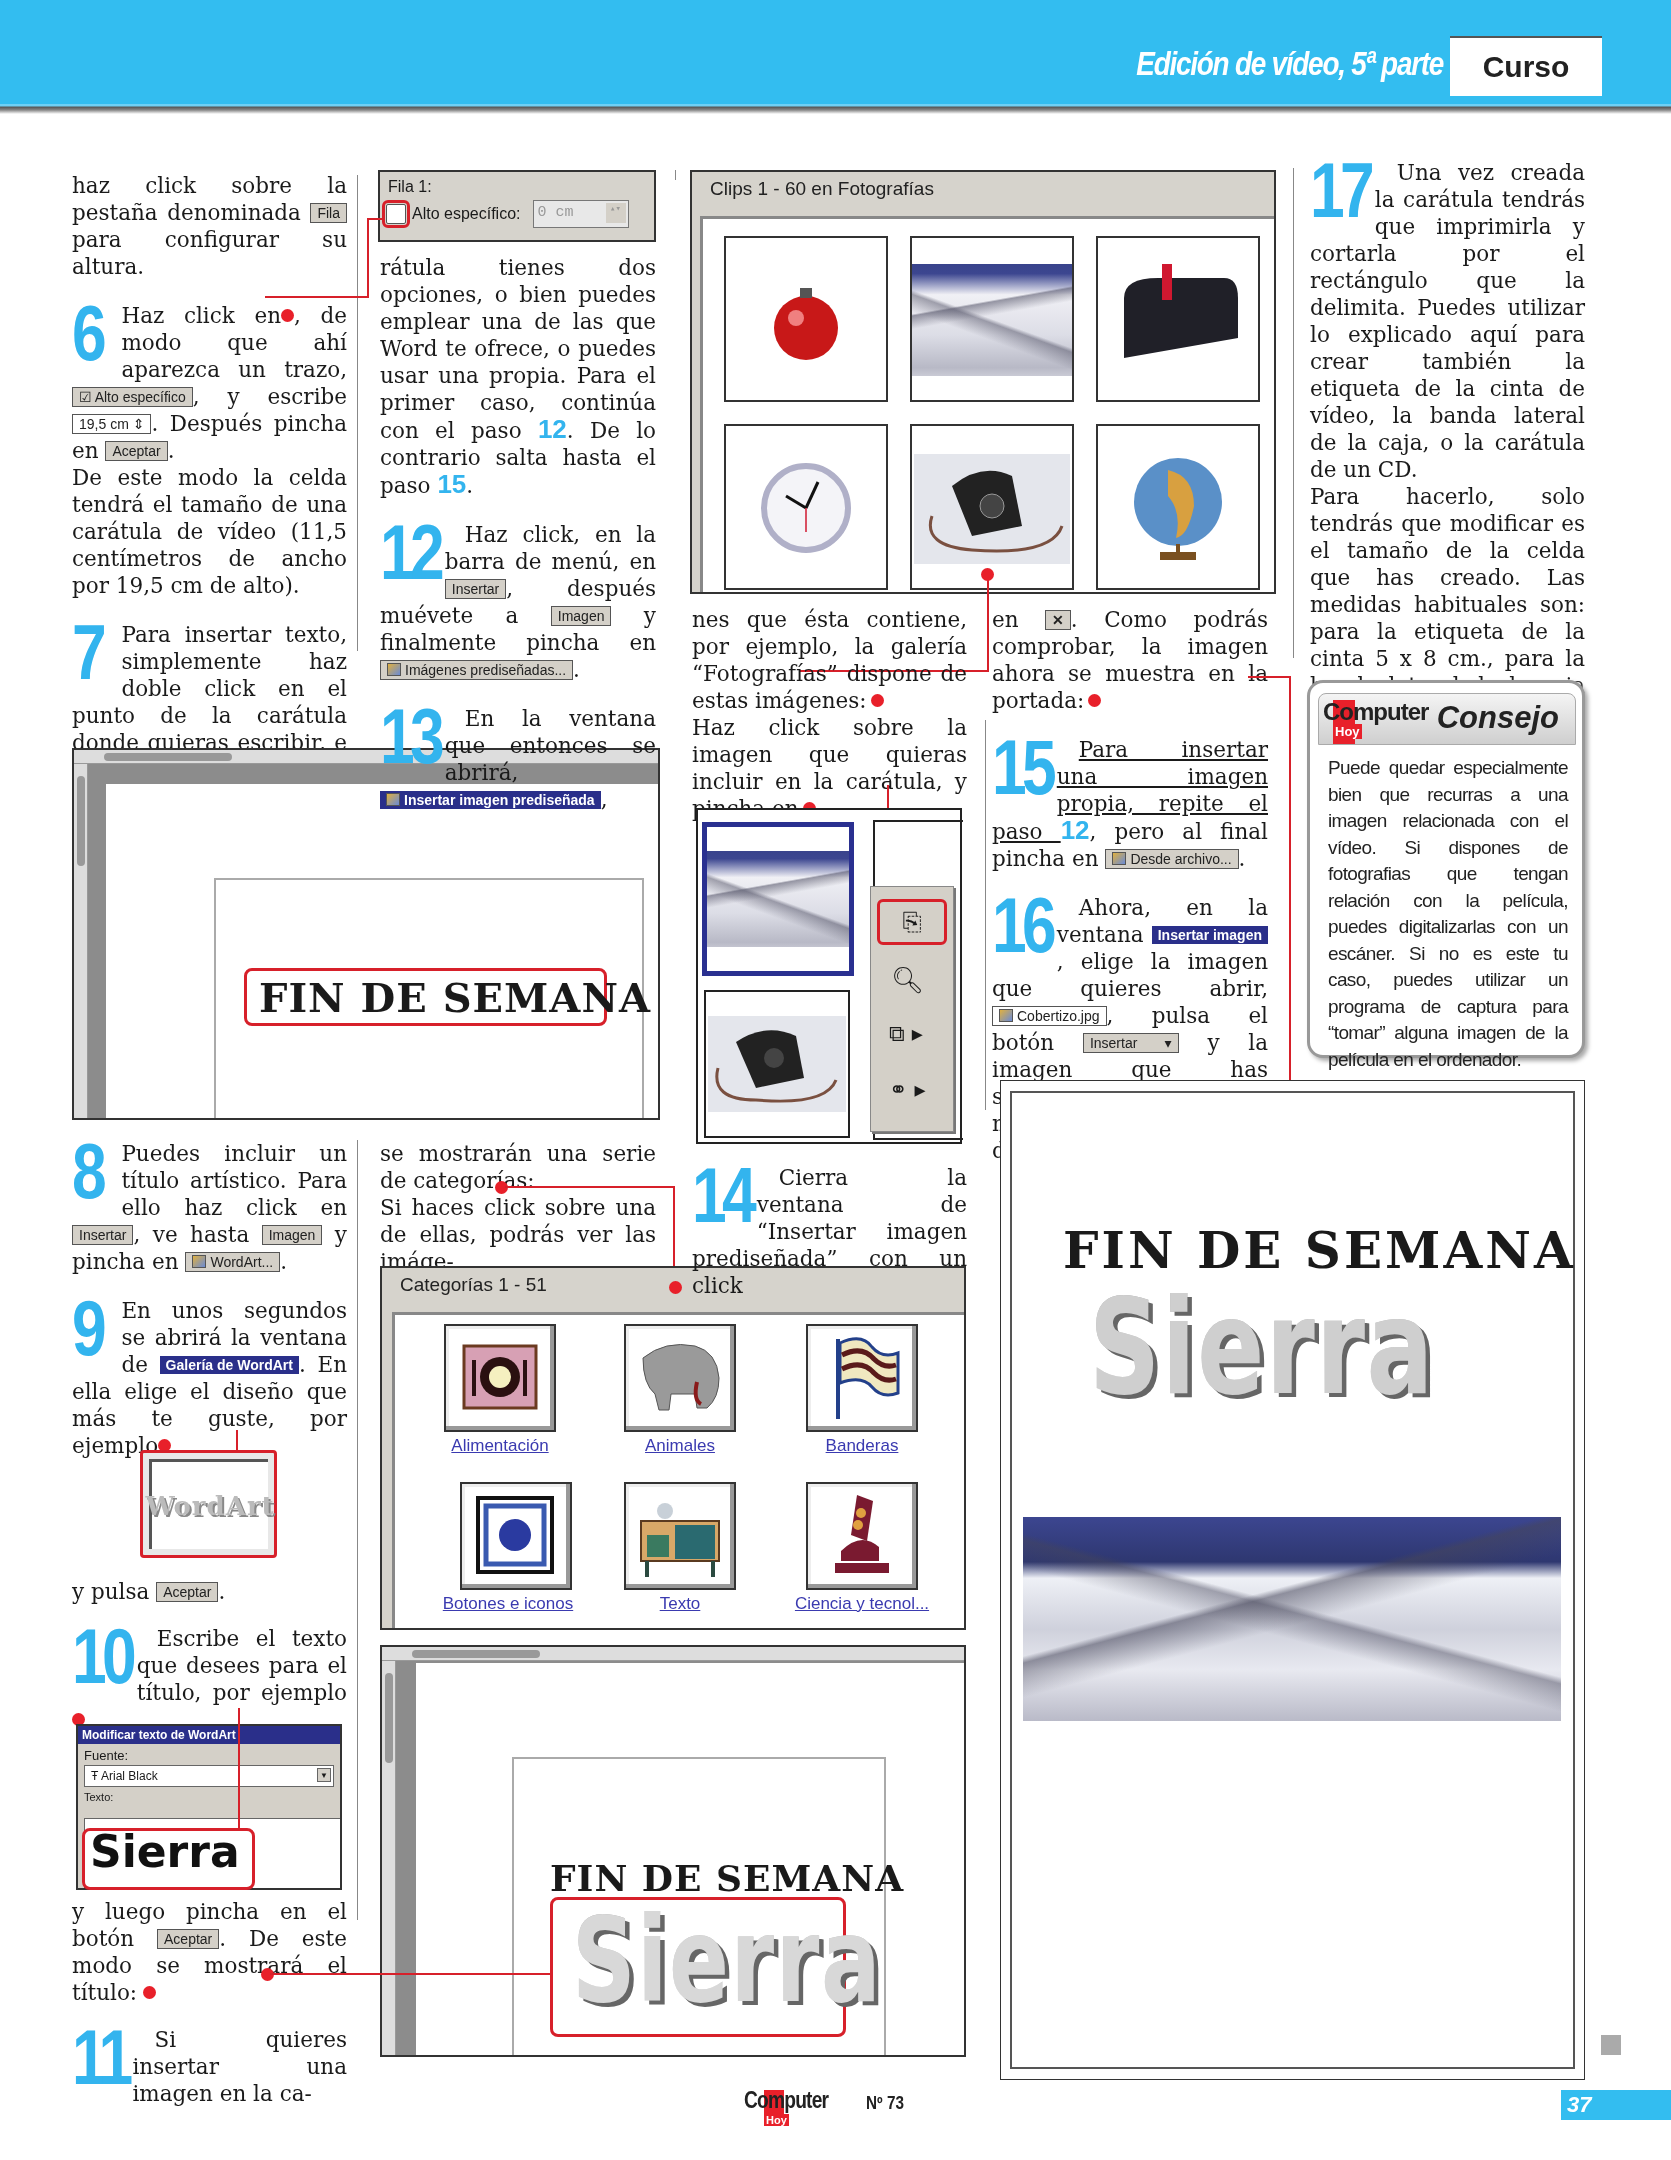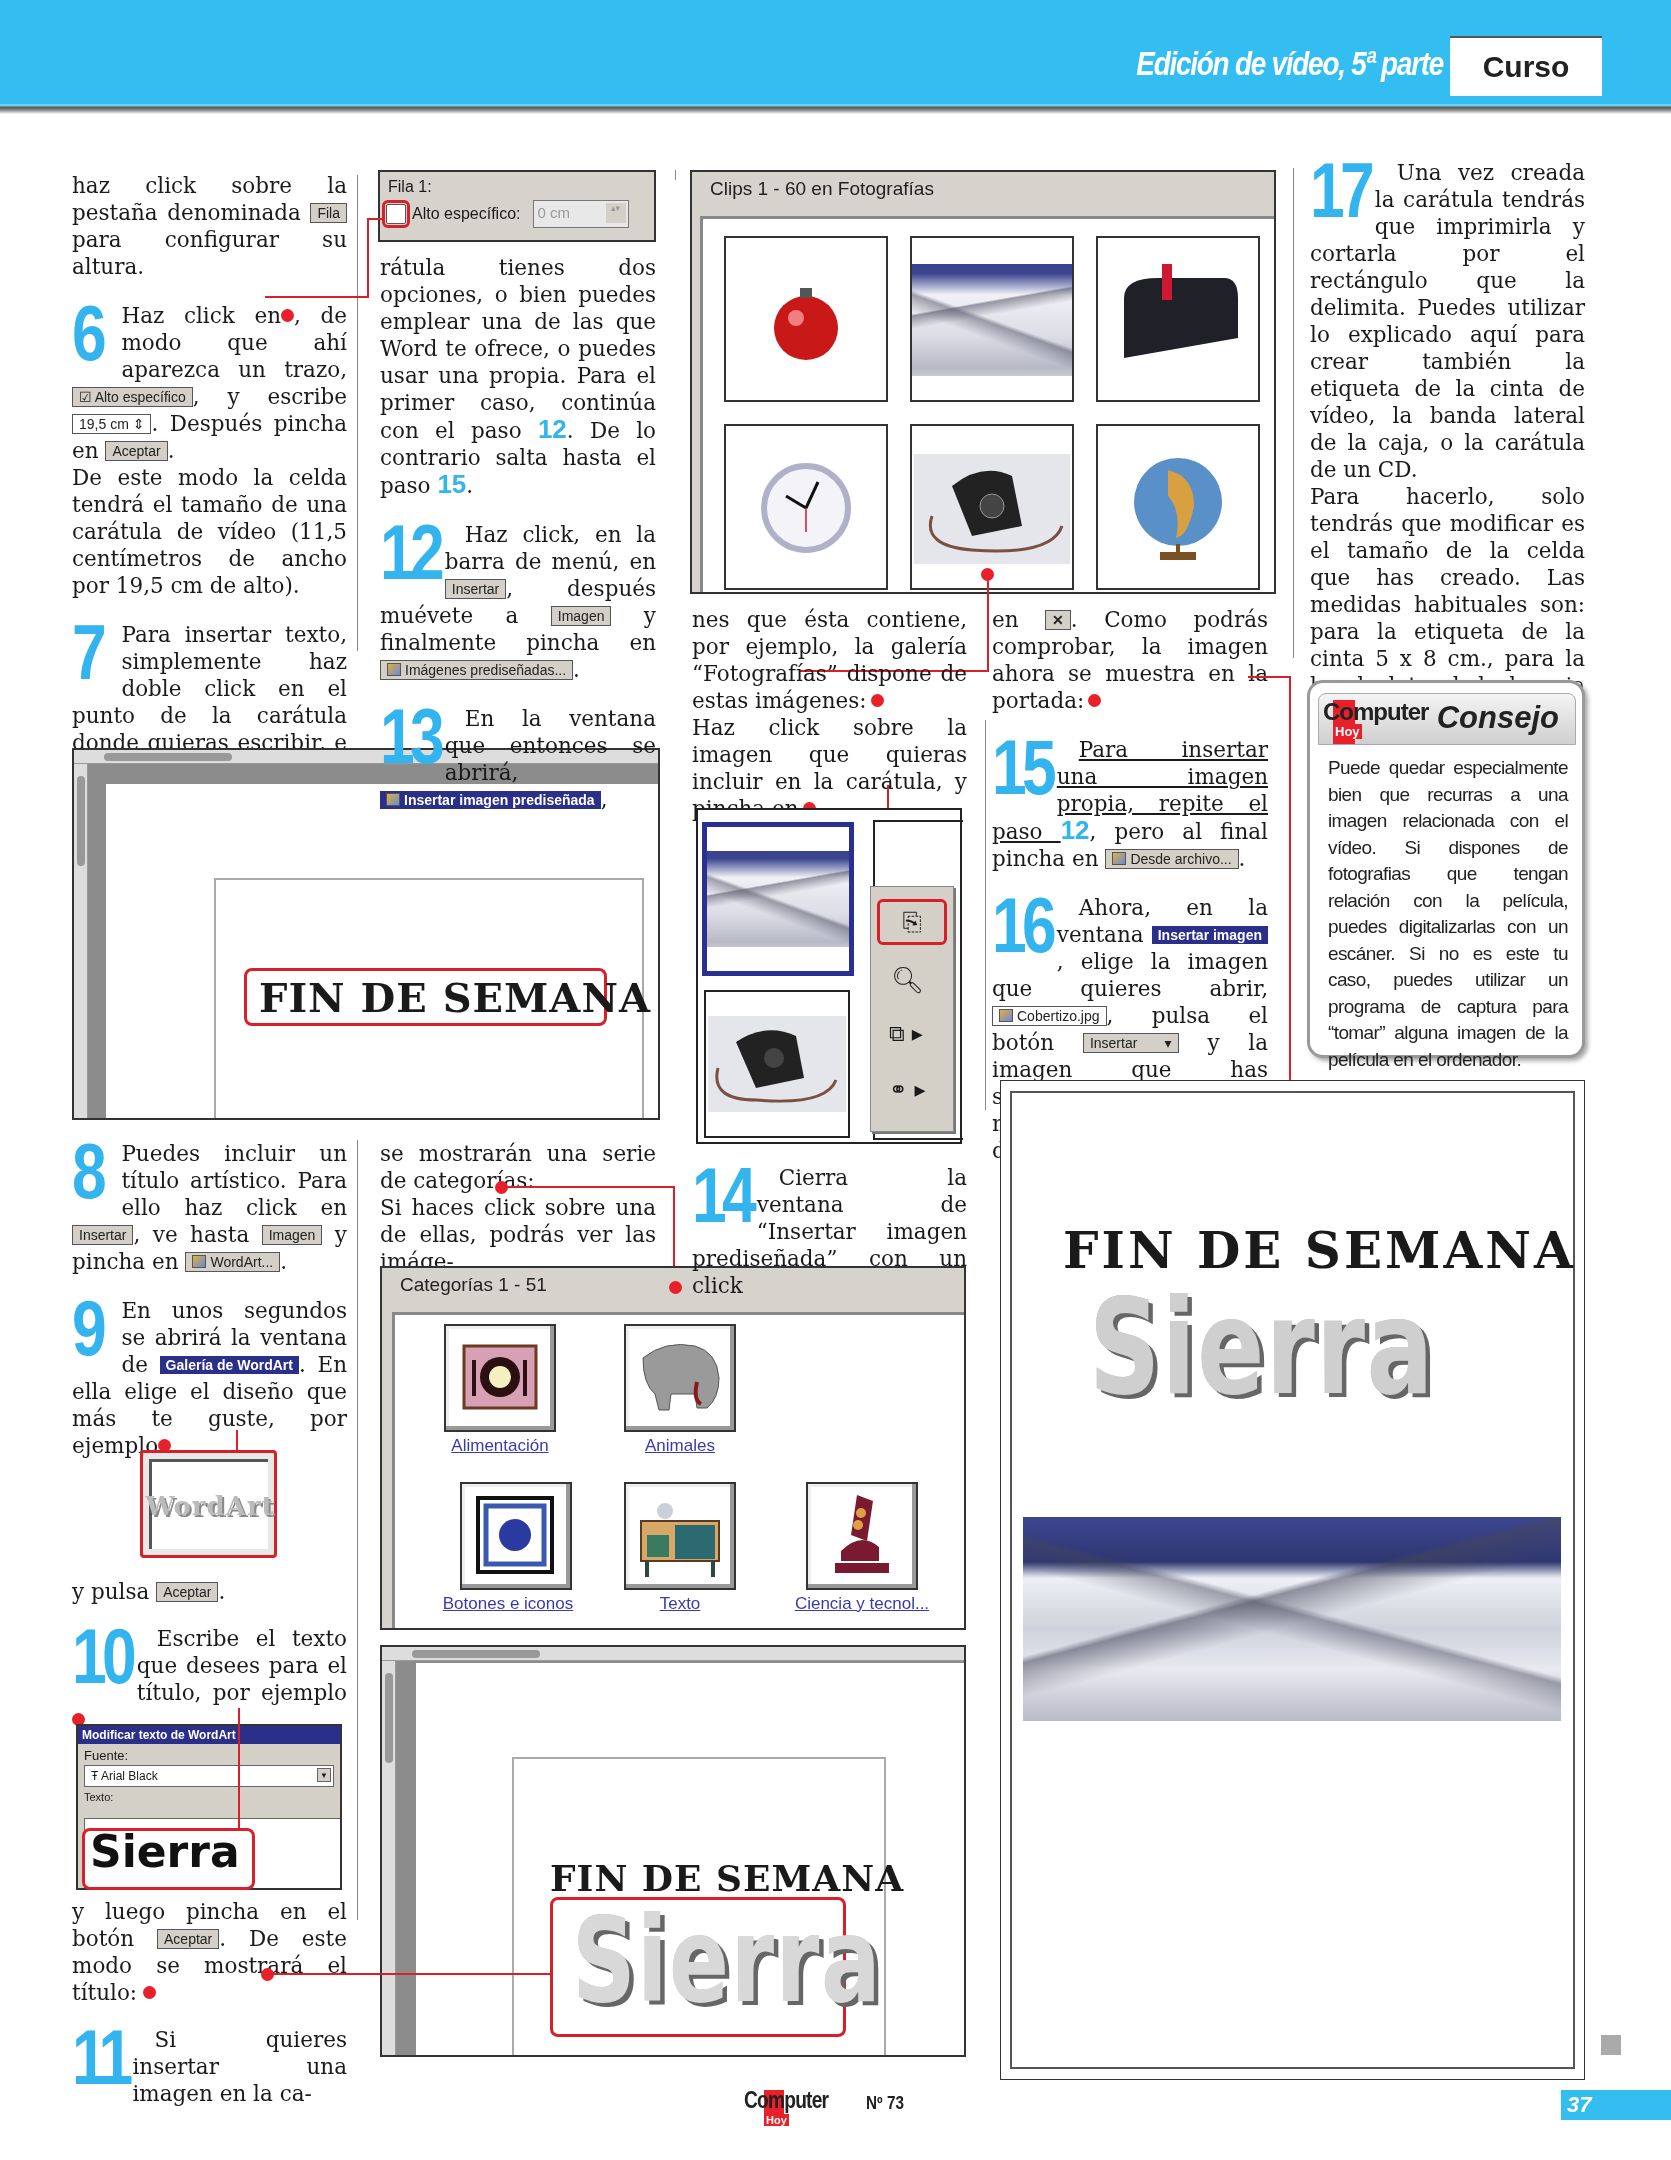--- a/index.html
+++ b/index.html
@@ -173,21 +173,21 @@
     <span class="stepnum two">11</span>
     <span style="padding-left:22px;">Si quieres insertar una imagen en la ca-</span>
   </div>
 </div>
 
 <div class="panel" style="left:378px; top:170px; width:278px; height:72px;">
   <div style="font-family:'Liberation Sans',sans-serif; font-size:16px; padding:6px 8px 4px;">Fila 1:</div>
   <div style="display:flex; align-items:center; padding:0 6px; font-family:'Liberation Sans',sans-serif; font-size:16px;">
     <span style="width:20px; height:20px; background:#fff; border:1.5px solid #555; margin-right:6px; outline:3px solid #d7202a; outline-offset:1px; border-radius:2px;"></span>
     <span>Alto específico:</span>
-    <span style="margin-left:12px; width:96px; height:28px; background:#e8e8e8; border:1.5px solid #777; color:#999; padding:3px 4px; font-size:15px; position:relative;"><span>0 cm</span><span style="position:absolute; right:2px; top:2px; width:20px; height:20px; background:#d4d0c8; font-size:9px; text-align:center;">▴▾</span></span>
+    <span style="margin-left:12px; width:96px; height:28px; background:#e8e8e8; border:1.5px solid #777; color:#999; padding:3px 4px; font-size:15px; position:relative;font-family:Liberation Mono, monospace;"><span>0 cm</span><span style="position:absolute; right:2px; top:2px; width:20px; height:20px; background:#d4d0c8; font-size:9px; text-align:center;">▴▾</span></span>
   </div>
 </div>
 
 <div class="line-h" style="left:265px; top:296px; width:104px;"></div>
 <div class="line-v" style="left:367px; top:218px; height:80px;"></div>
 <div class="line-h" style="left:367px; top:218px; width:16px;"></div>
 
 <div class="col" style="left:380px; top:254px; width:276px;">
   <p><span>rátula tienes dos opciones, o bien puedes emplear una de las que Word te ofrece, o puedes usar una propia. Para el primer caso, continúa con el paso </span><span class="inl-num">12</span><span>. De lo contrario salta hasta el paso </span><span class="inl-num">15</span><span>.</span></p>
 
@@ -228,20 +228,31 @@
     <div class="cat-label">Alimentación</div>
   </div>
   <div class="cat" style="left:242px; top:56px;">
     <div class="cat-box">
         <svg width="90" height="80">
           <path d="M8 20 Q30 2 60 8 Q82 14 84 40 Q84 60 72 70 L62 70 L60 56 L36 56 L34 72 L24 72 L20 56 Q8 46 8 20Z" fill="#9a9a9a" stroke="#555"></path>
           <path d="M62 44 Q58 62 66 66" fill="none" stroke="#8a1a1a" stroke-width="4"></path>
         </svg>
       </div>
     <div class="cat-label">Animales</div>
+  </div>
+  <div class="cat" style="left:424px; top:56px;">
+    <div class="cat-box">
+        <svg width="80" height="90">
+          <rect x="14" y="6" width="4" height="80" fill="#23408a"></rect>
+          <path d="M18 10 Q40 0 50 14 Q60 26 76 20 L76 60 Q60 66 50 54 Q40 42 18 50Z" fill="#f0e8c0" stroke="#23408a" stroke-width="3"></path>
+          <path d="M20 22 Q40 12 52 26 Q62 36 74 32" stroke="#5a1a1a" stroke-width="5" fill="none"></path>
+          <path d="M20 36 Q40 26 52 40 Q62 50 74 46" stroke="#5a1a1a" stroke-width="5" fill="none"></path>
+        </svg>
+      </div>
+    <div class="cat-label">Banderas</div>
   </div>
   <div class="cat" style="left:62px; top:214px;padding-left:16px;">
     <div class="cat-box">
         <svg width="84" height="84">
           <rect x="4" y="4" width="74" height="74" fill="#fff" stroke="#111" stroke-width="4"></rect>
           <rect x="12" y="12" width="58" height="58" fill="#fff" stroke="#3a5ab0" stroke-width="5"></rect>
           <circle cx="41" cy="41" r="16" fill="#2a3aa0"></circle>
         </svg>
       </div>
     <div class="cat-label">Botones e iconos</div>

